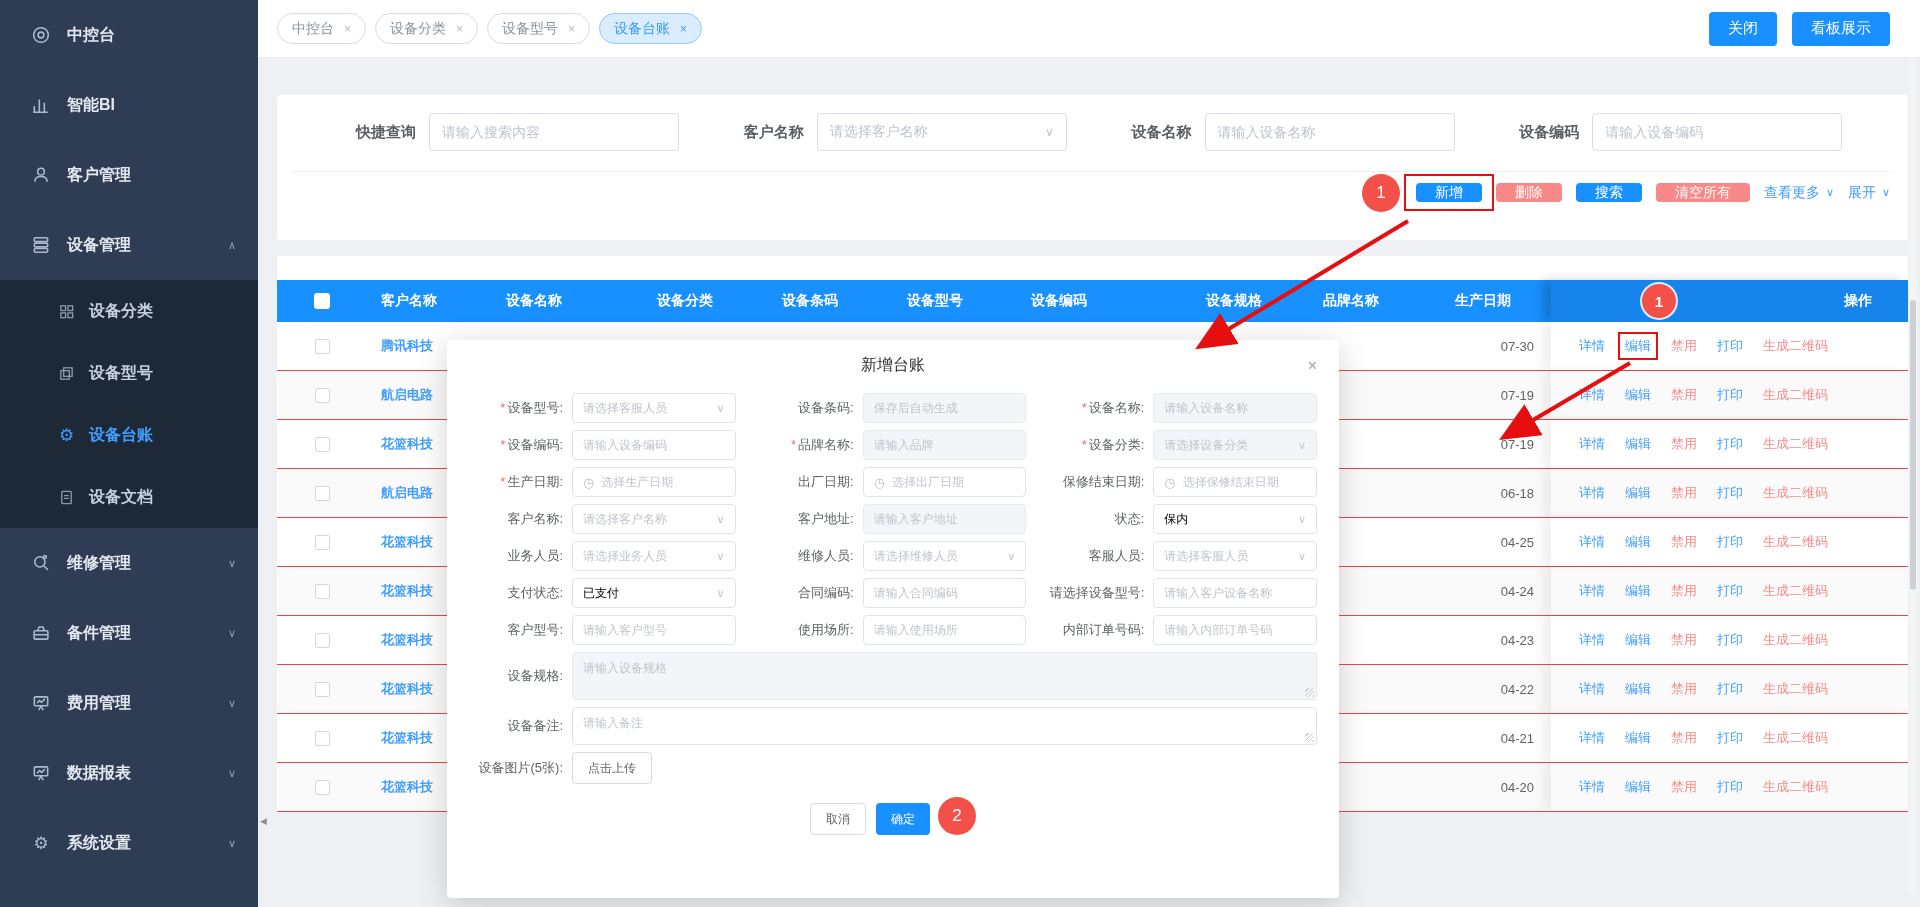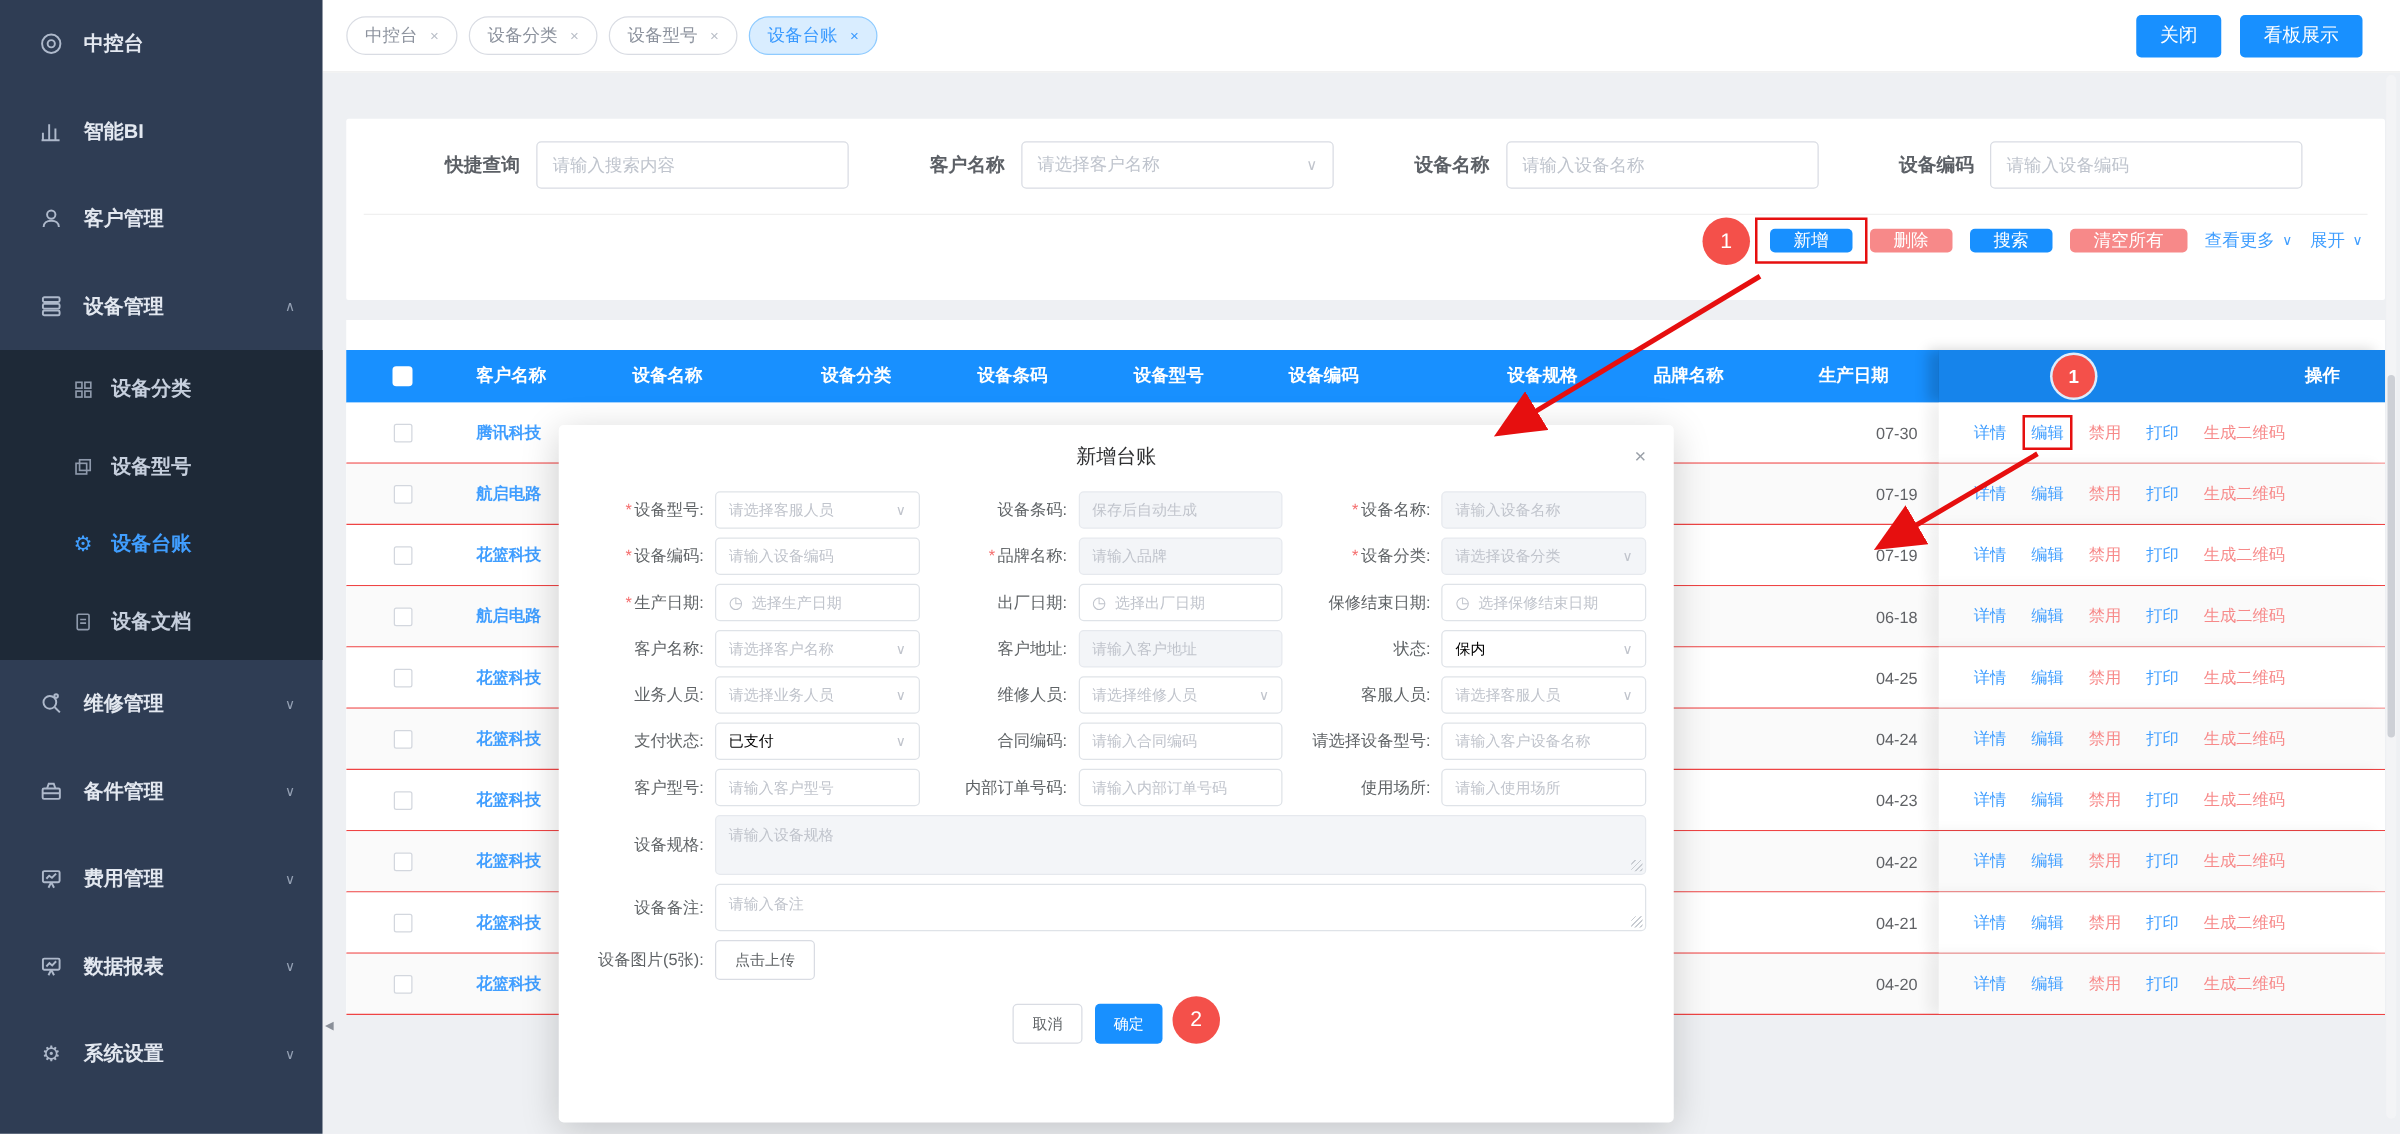--- a/index.html
+++ b/index.html
@@ -690,26 +690,26 @@
             <div class="m-label">请选择设备型号</div>
             <input class="m-ctrl" placeholder="请输入客户设备名称" style="">
           </div>
         </div>
         <div class="m-row">
           <div class="m-field">
             <div class="m-label">客户型号</div>
             <input class="m-ctrl" placeholder="请输入客户型号" style="">
           </div>
           <div class="m-field">
+            <div class="m-label">使用场所</div>
+            <input class="m-ctrl" placeholder="请输入使用场所" style="">
+          </div>
+          <div class="m-field">
             <div class="m-label">内部订单号码</div>
             <input class="m-ctrl" placeholder="请输入内部订单号码" style="">
-          </div>
-          <div class="m-field">
-            <div class="m-label">使用场所</div>
-            <input class="m-ctrl" placeholder="请输入使用场所" style="">
           </div>
         </div>
       </div>
     <div class="m-row">
       <div class="m-field wide">
         <div class="m-label">设备规格</div>
         <div class="m-ta dis ta-spec">
           <span>请输入设备规格</span>
         </div>
       </div>

